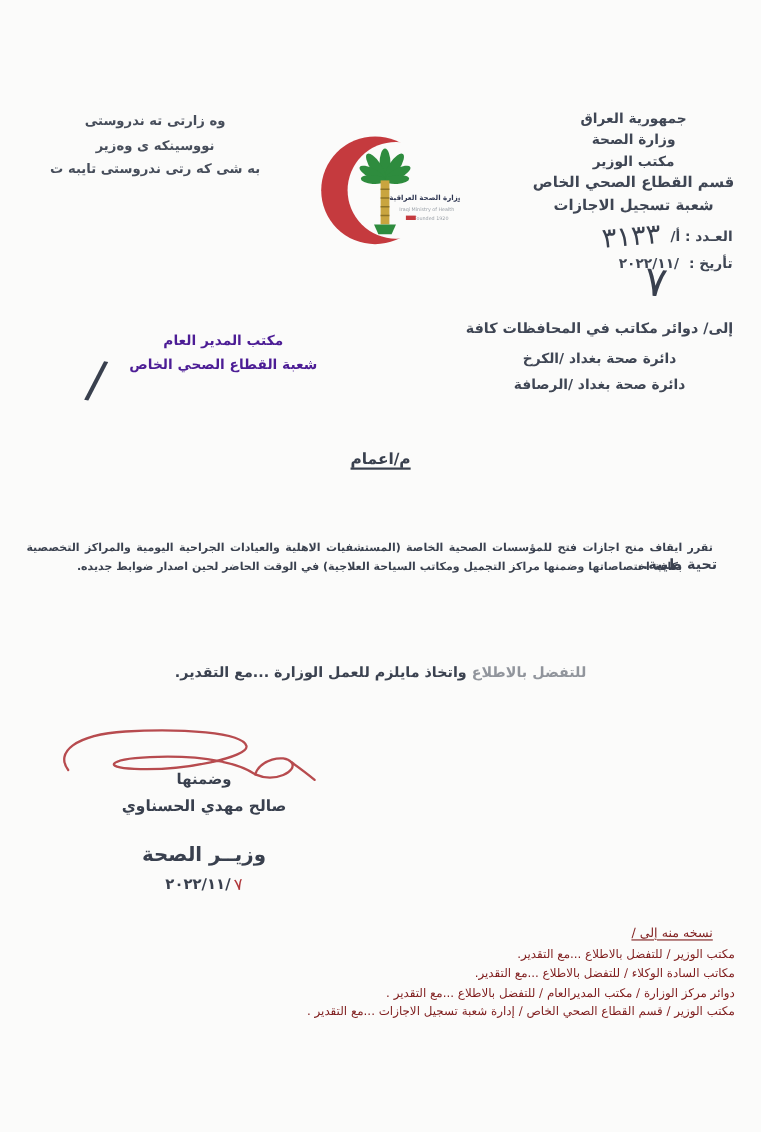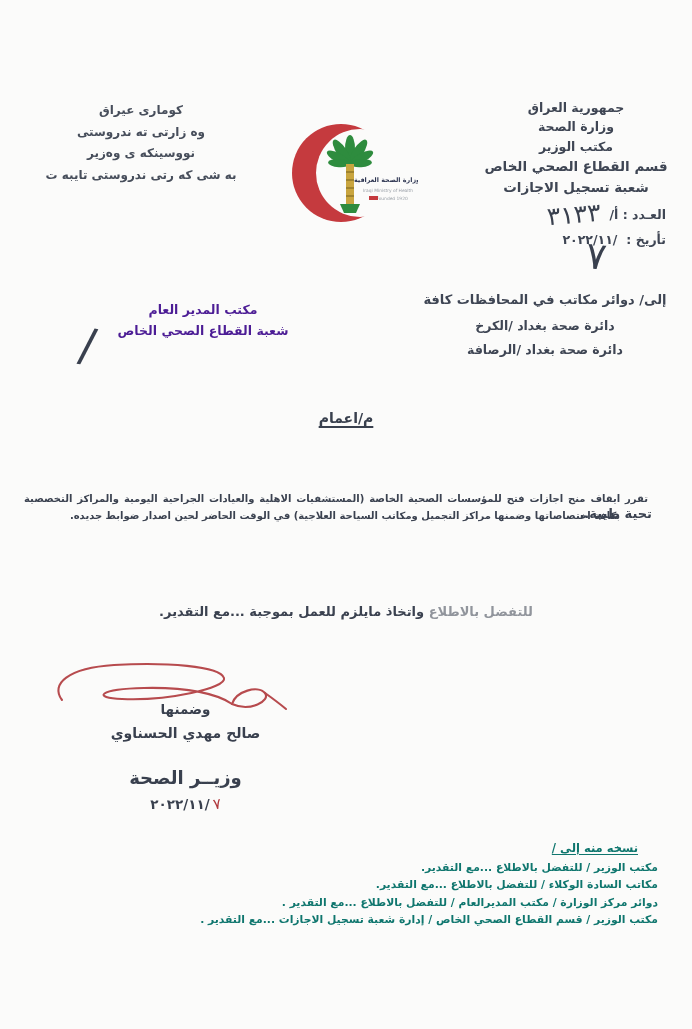--- a/index.html
+++ b/index.html
@@ -95,32 +95,31 @@
     top: 701px; left: 78px; width: 215px;
     text-align: center; font-weight: 700; color: #39404e;
   }
   .sig-title { font-size: 13.5px; margin-bottom: 8px; }
   .sig-name  { font-size: 14px;   margin-bottom: 26px; }
   .sig-pos   { font-size: 18px;   margin-bottom: 8px; }
   .sig-date  { font-size: 13.5px; display: flex; justify-content: center; align-items: center; gap: 3px; direction: ltr; }
   .sig-day-mark { font-size: 15px; font-weight: 400; transform: rotate(-8deg); line-height: 1; }
 
   
-  .cc { top: 841px; right: 34px; width: 632px; text-align: right; font-weight: 700; color: #0f766e; }
+  .cc { top: 841px; right: 24px; width: 632px; text-align: right; font-weight: 400; color: #7f1d1d; }
   .cc-head { font-size: 11.5px; margin-left: 0; margin-right: 20px; margin-bottom: 4px; }
   .cc-head span { text-decoration: underline; text-decoration-thickness: 1.3px; text-underline-offset: 2px; }
   .cc-item { font-size: 10.8px; line-height: 1.62; white-space: nowrap; }
 </style>
 </head>
 <body>
 
 <div class="page">
 
   <div class="blk kurdish">
-    <div>کوماری عیراق</div>
     <div>وە زارتی تە ندروستی</div>
     <div>نووسینکە ی وەزیر</div>
     <div>بە شی کە رتی ندروستی تایبە ت</div>
   </div>
 
   <div class="blk logo-wrap">
     <svg width="134" height="112" viewBox="0 0 134 112">
       <circle cx="57" cy="55" r="49" fill="#c53a3e"></circle>
       <circle cx="76" cy="55" r="44" fill="#fbfbfa"></circle>
       <g>
@@ -183,21 +182,21 @@
   <div class="blk hand-slash">/</div>
 
   <div class="blk subject">
     <span>م/اعمام</span>
   </div>
 
   <div class="blk greeting">تحية طيبة..</div>
   <p class="blk body-par">تقرر ايقاف منح اجازات فتح للمؤسسات الصحية الخاصة (المستشفيات الاهلية والعيادات الجراحية اليومية والمراكز التخصصية بكافة اختصاصاتها وضمنها مراكز التجميل ومكاتب السياحة العلاجية) في الوقت الحاضر لحين اصدار ضوابط جديده.</p>
   <div class="blk closing">
     <span class="light">للتفضل بالاطلاع</span>
-    <span>واتخاذ مايلزم للعمل بموجبة  ...مع التقدير.</span>
+    <span>واتخاذ مايلزم للعمل الوزارة  ...مع التقدير.</span>
   </div>
 
   <div class="blk sig-ink">
     <svg width="244" height="64" viewBox="0 0 244 64">
       <g fill="none" stroke-linecap="round" stroke-width="2.1" opacity="0.9" stroke="#b0383c">
         <path d="M14,42 C2,26 20,10 66,7 C118,4 172,8 176,20 C179,30 120,43 74,41 C44,40 50,31 96,30 C140,29 170,36 184,46"></path>
         <path d="M184,46 C188,33 210,27 217,35 C223,43 202,54 184,46"></path>
         <path d="M217,35 C224,40 232,46 238,51"></path>
       </g>
     </svg>

